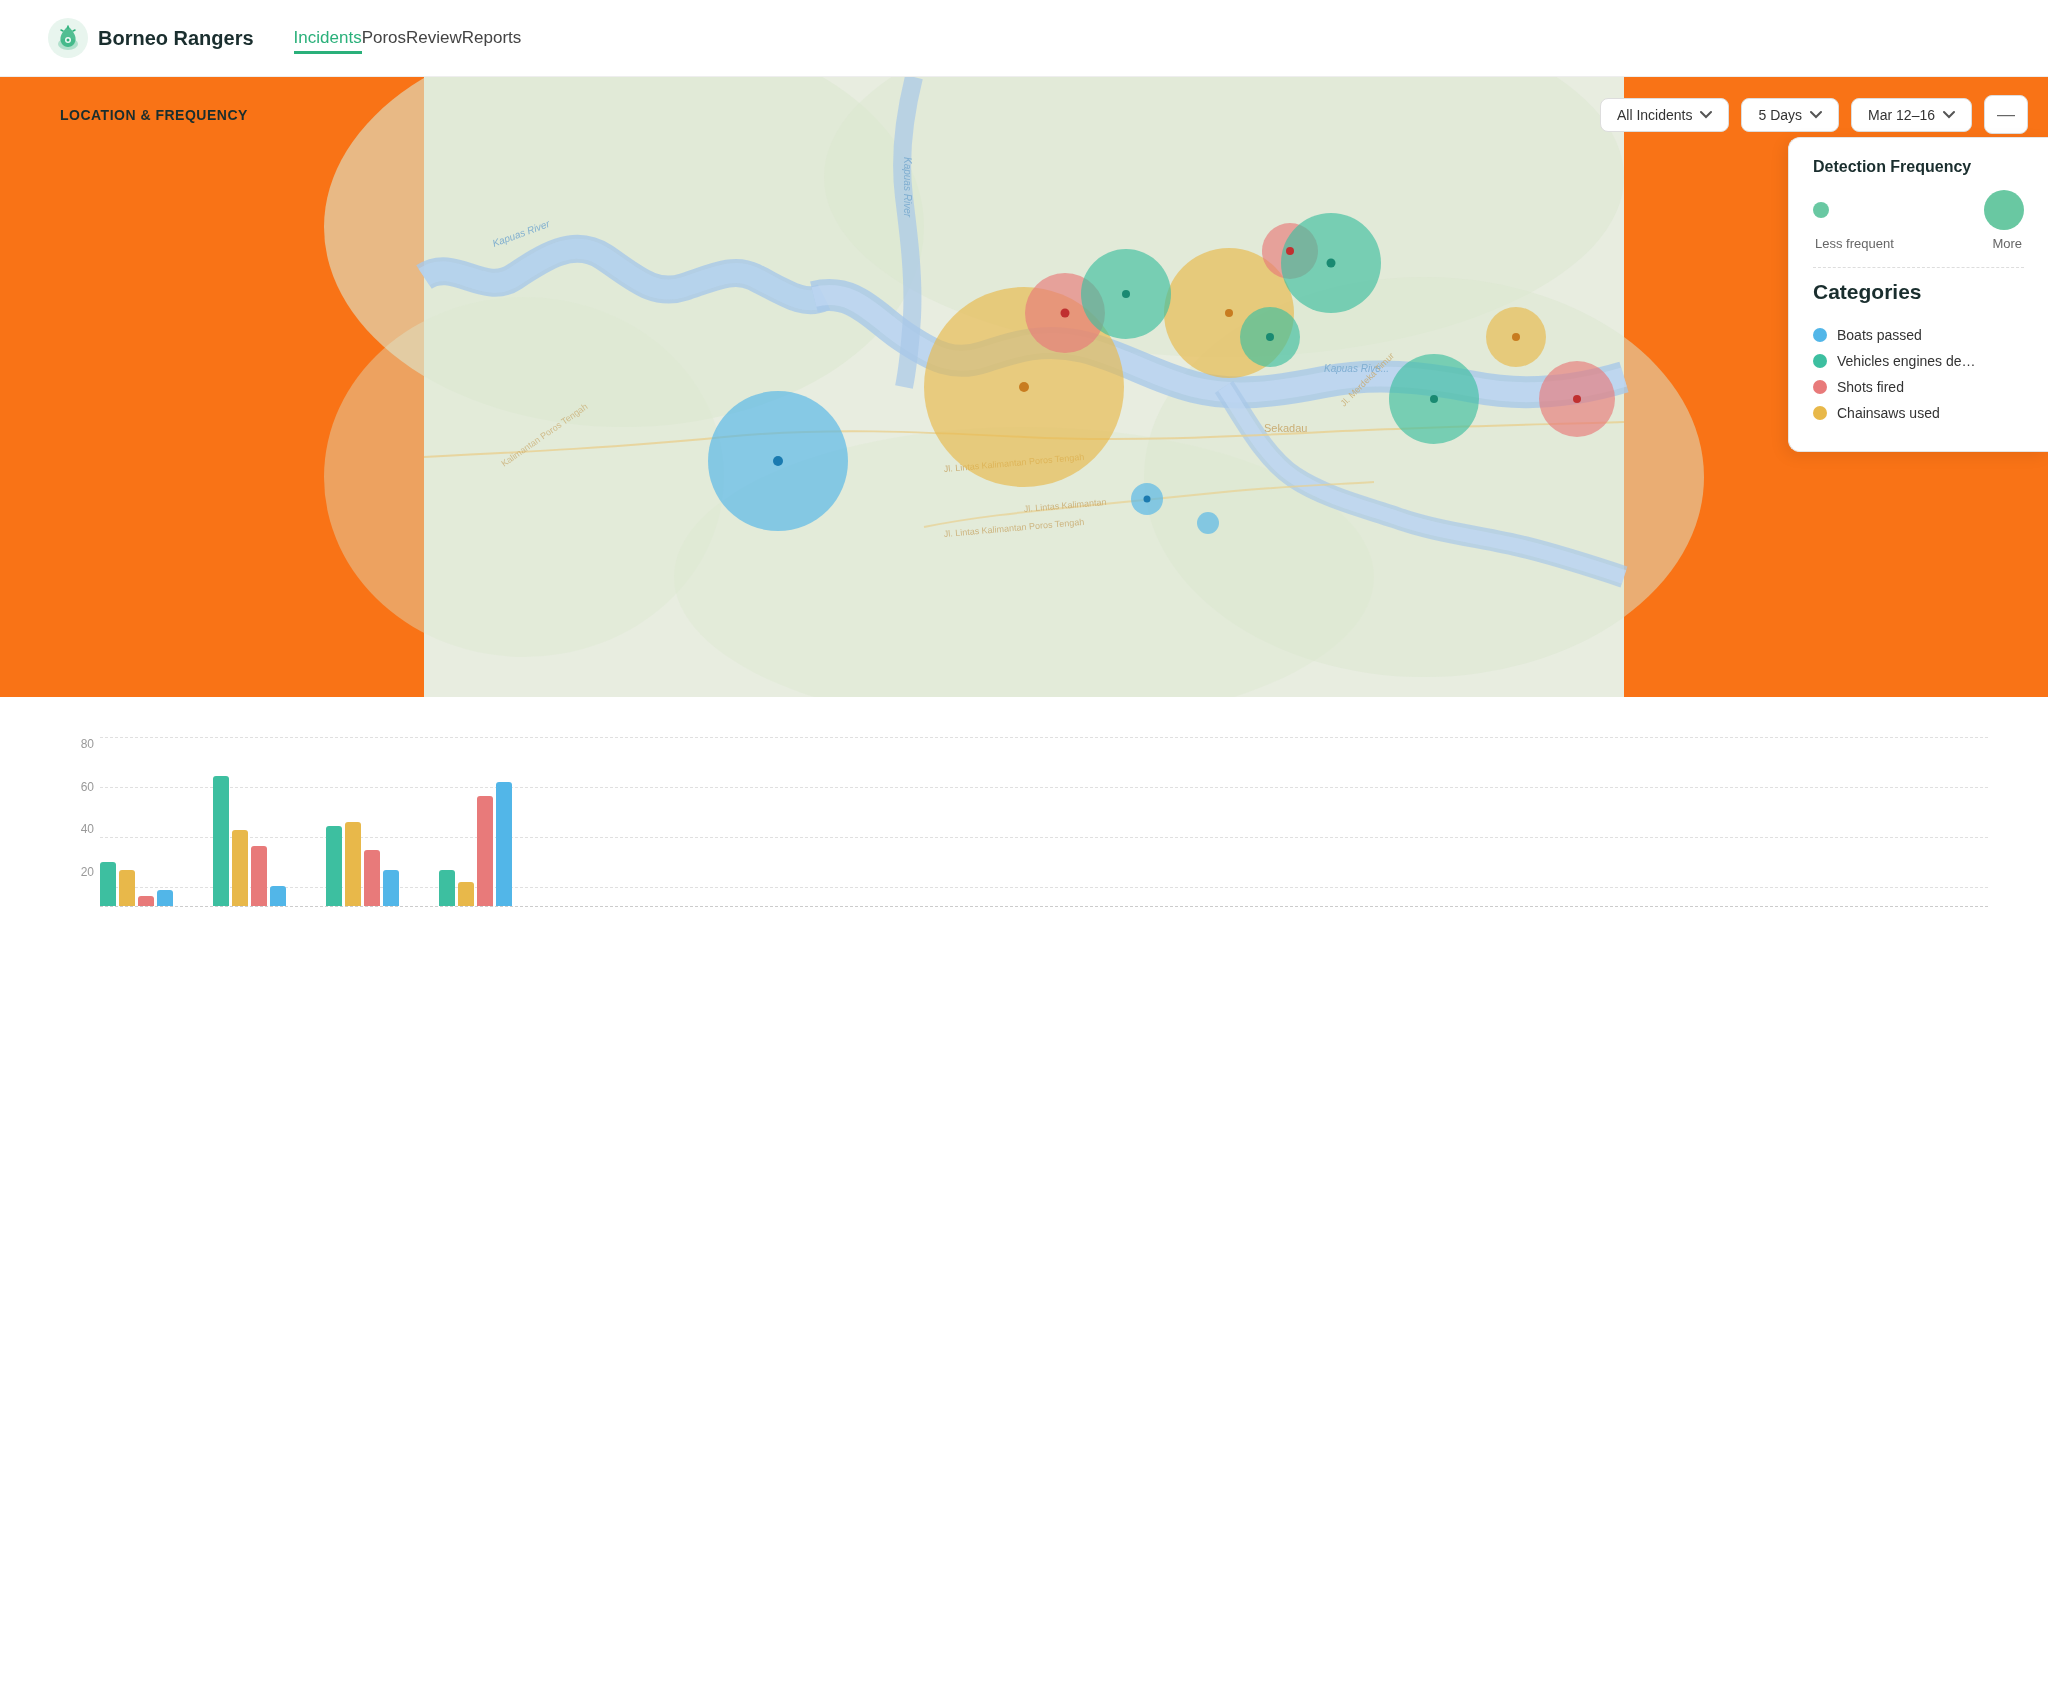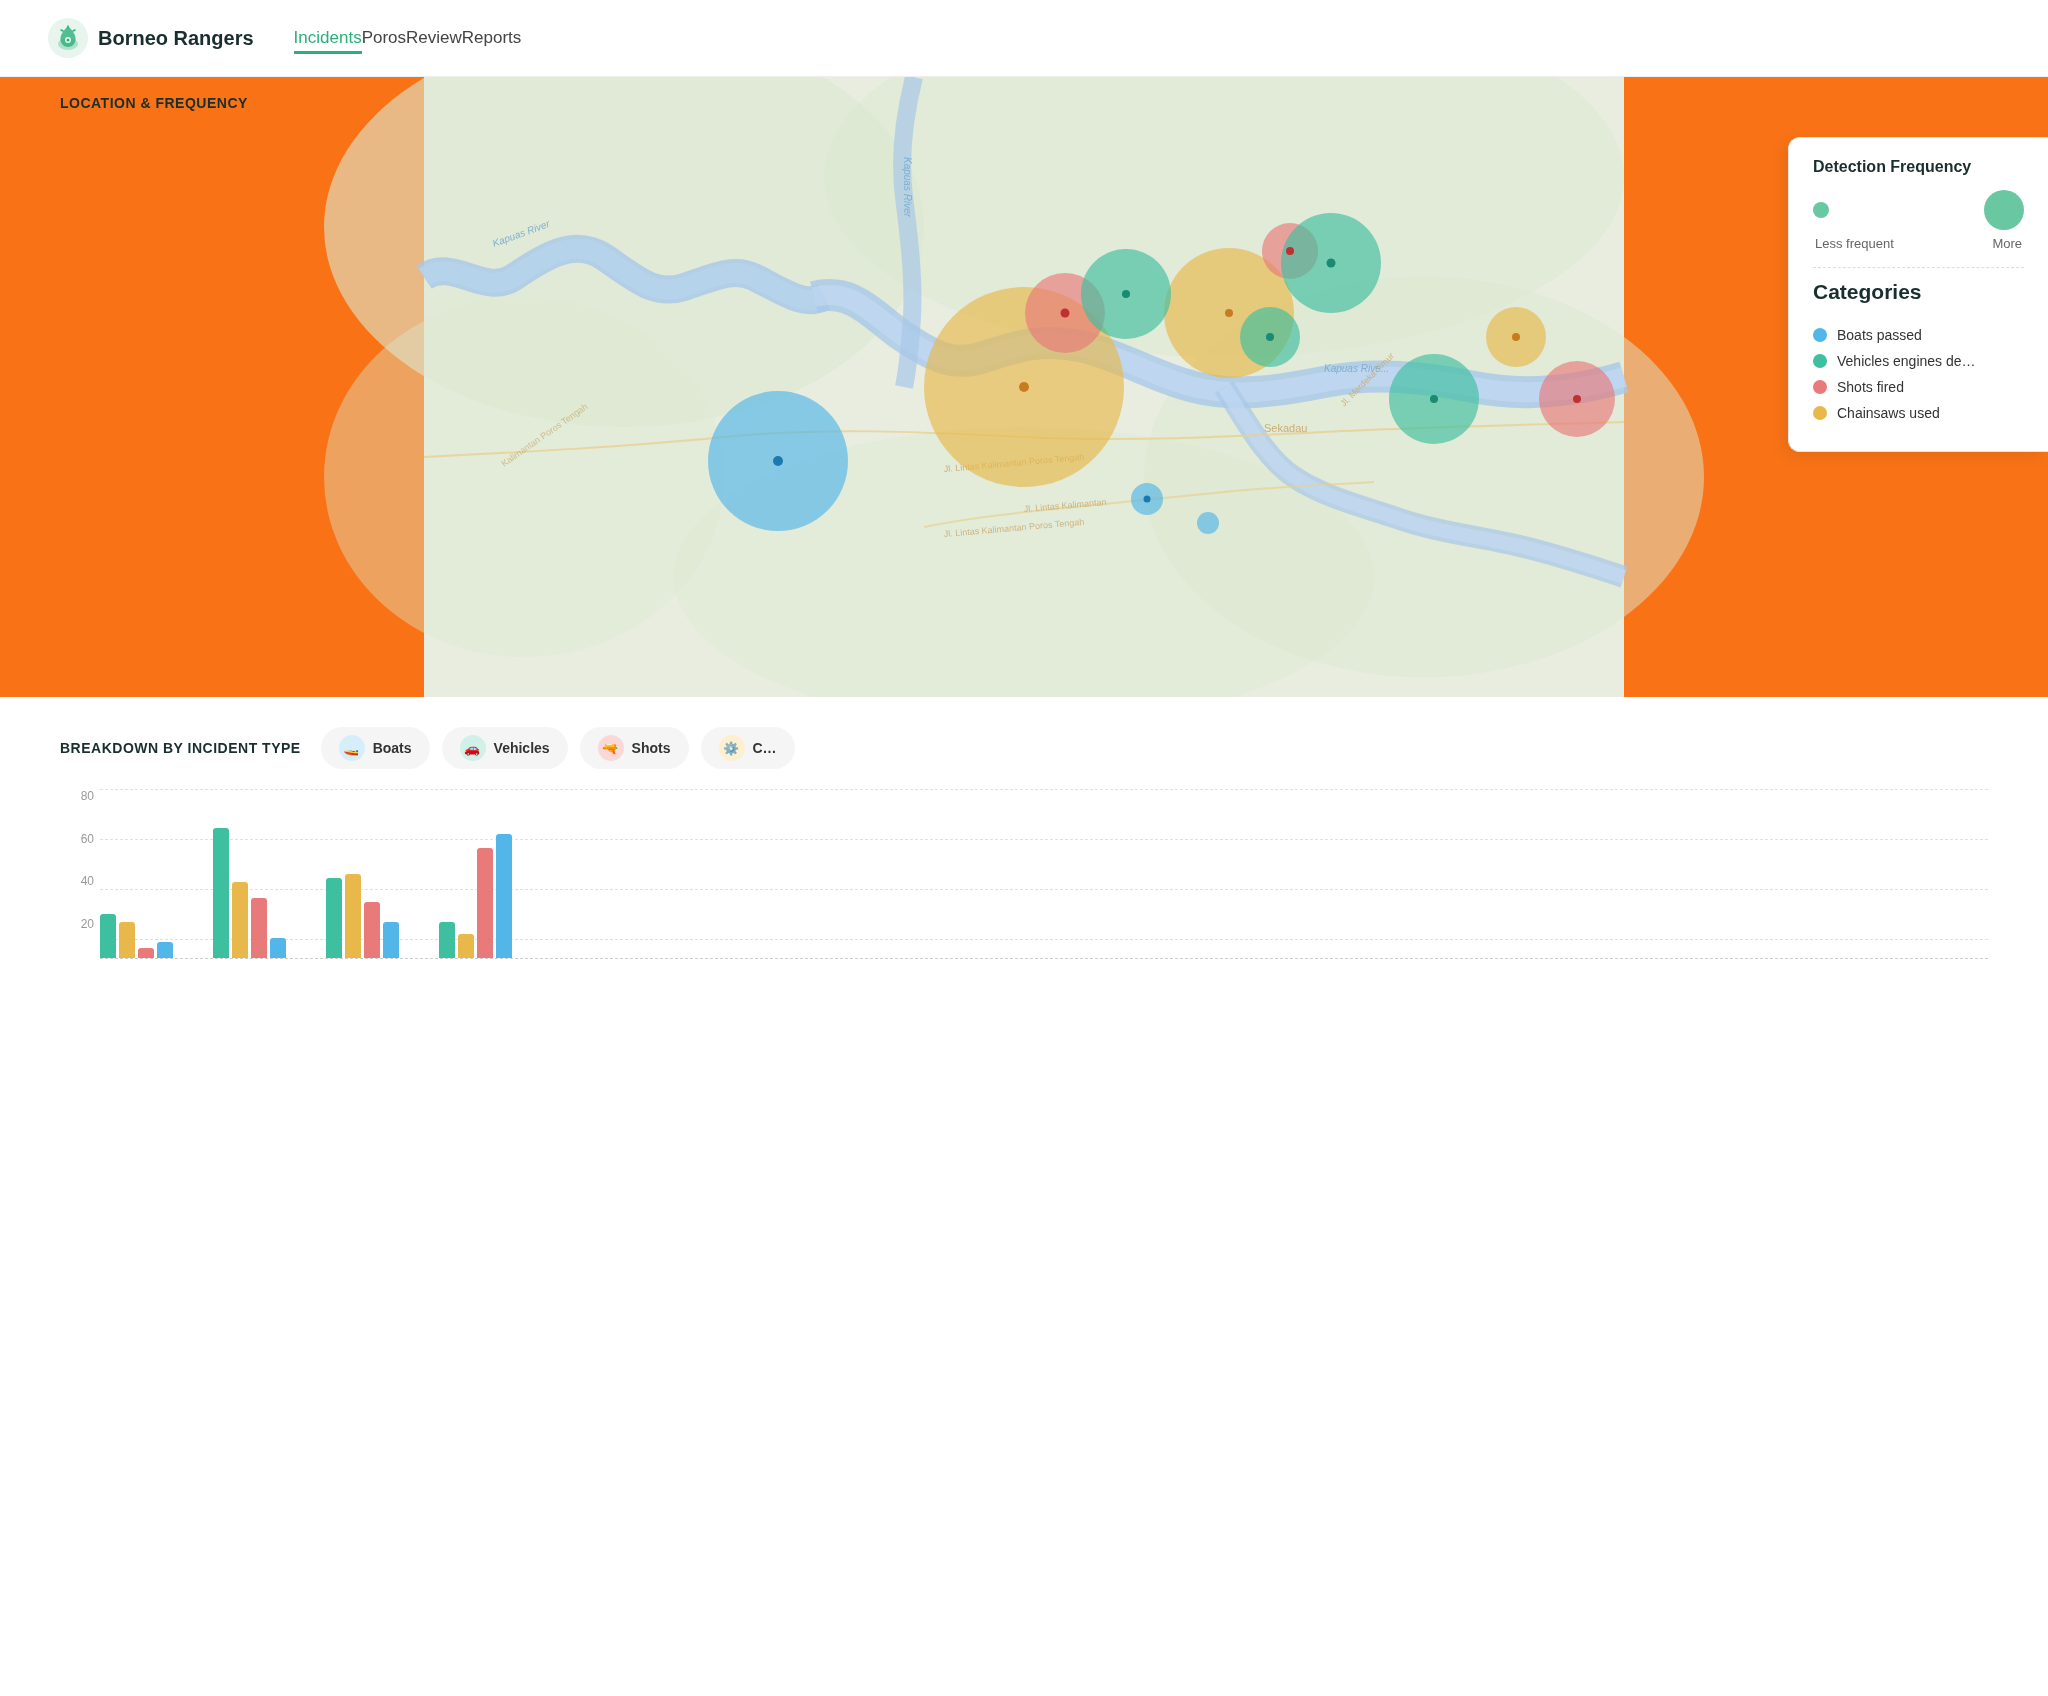--- a/index.html
+++ b/index.html
@@ -349,20 +349,43 @@
   </ul>
 </nav>
 
 <div class="page-content">
 
 
   <div class="map-section">
 
     <div class="map-controls">
       <span class="map-label">LOCATION &amp; FREQUENCY</span>
+      <div class="map-controls-right">
+        <button class="dropdown-btn">
+          <span>All Incidents</span>
+          <svg viewBox="0 0 12 8" fill="none">
+              <path d="M1 1l5 5 5-5" stroke="#555" stroke-width="2" stroke-linecap="round"></path>
+            </svg>
+        </button>
+        <button class="dropdown-btn">
+          <span>5 Days</span>
+          <svg viewBox="0 0 12 8" fill="none">
+              <path d="M1 1l5 5 5-5" stroke="#555" stroke-width="2" stroke-linecap="round"></path>
+            </svg>
+        </button>
+        <button class="dropdown-btn">
+          <span>Mar 12–16</span>
+          <svg viewBox="0 0 12 8" fill="none">
+              <path d="M1 1l5 5 5-5" stroke="#555" stroke-width="2" stroke-linecap="round"></path>
+            </svg>
+        </button>
+        <button class="map-collapse-btn">
+          <span>—</span>
+        </button>
+      </div>
     </div>
 
     <svg class="map-river-svg" viewBox="0 0 1200 620" xmlns="http://www.w3.org/2000/svg">
 
       <rect width="1200" height="620" fill="#e8ede0"></rect>
 
       <ellipse cx="200" cy="150" rx="300" ry="200" fill="#dce8d0" opacity="0.6"></ellipse>
       <ellipse cx="800" cy="100" rx="400" ry="180" fill="#dce8d0" opacity="0.5"></ellipse>
       <ellipse cx="1000" cy="400" rx="280" ry="200" fill="#dce8d0" opacity="0.5"></ellipse>
       <ellipse cx="100" cy="400" rx="200" ry="180" fill="#dce8d0" opacity="0.4"></ellipse>
@@ -468,41 +491,20 @@
       </div>
       <div class="legend-cat-item">
         <div class="legend-cat-dot" style="background:#e8b84a;"></div>
         <span>Chainsaws used</span>
       </div>
     </div>
 
   </div>
 
   <div class="breakdown-section">
-    <div class="breakdown-header">
-      <span class="breakdown-title">BREAKDOWN BY INCIDENT TYPE</span>
-      <div class="breakdown-pills">
-        <div class="pill">
-          <div class="pill-icon" style="background:#d6eef9;">🚤</div>
-          <span>Boats</span>
-        </div>
-        <div class="pill">
-          <div class="pill-icon" style="background:#d0f0e8;">🚗</div>
-          <span>Vehicles</span>
-        </div>
-        <div class="pill">
-          <div class="pill-icon" style="background:#fbd8d8;">🔫</div>
-          <span>Shots</span>
-        </div>
-        <div class="pill">
-          <div class="pill-icon" style="background:#fdefd0;">⚙️</div>
-          <span>C…</span>
-        </div>
-      </div>
-    </div>
 
     <div class="chart-area" id="chart-area">
 
       <div class="chart-grid-line" style="top:0%;"></div>
       <div class="chart-grid-line" style="top:25%;"></div>
       <div class="chart-grid-line" style="top:50%;"></div>
       <div class="chart-grid-line" style="top:75%;"></div>
 
       <div class="chart-y-labels">
         <span>80</span>

